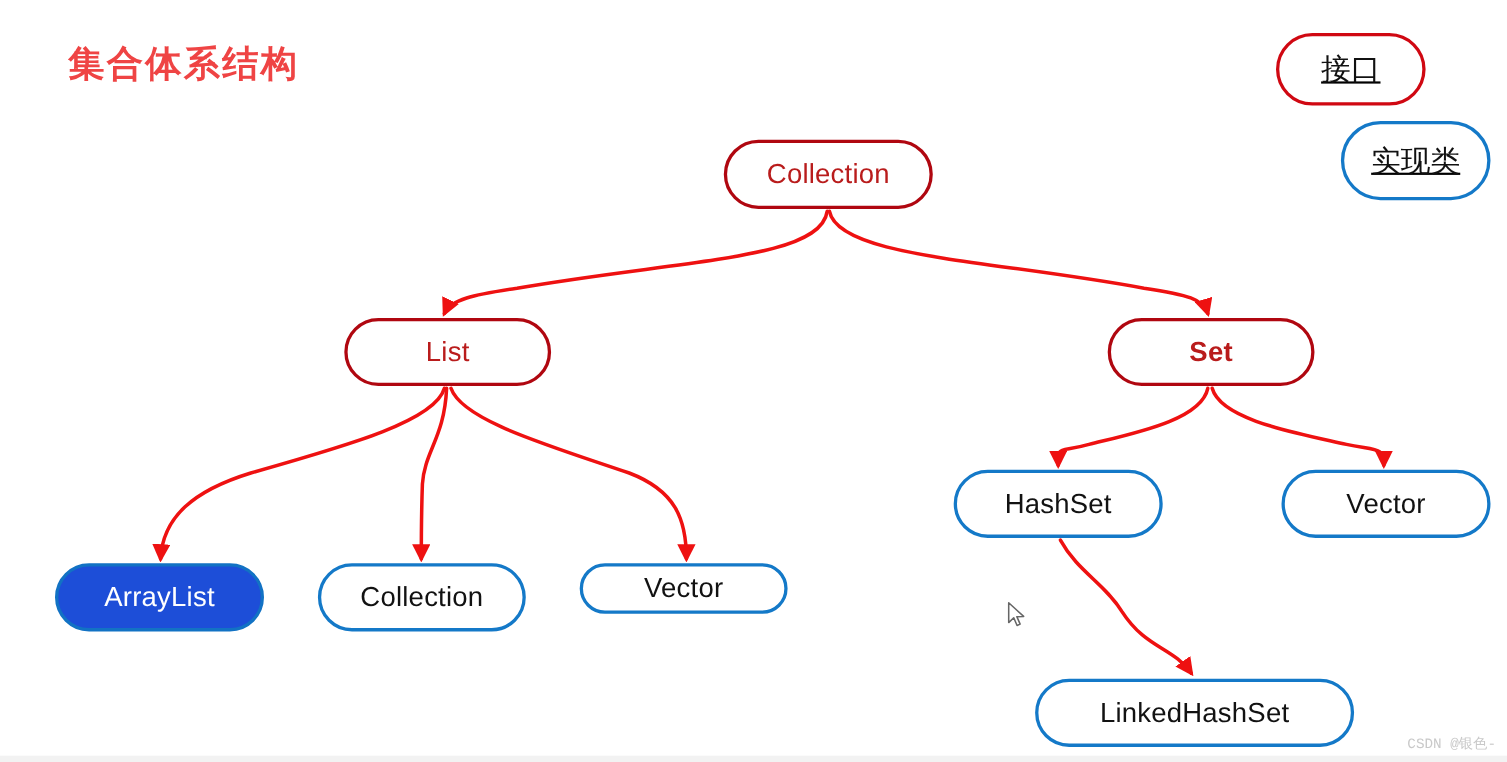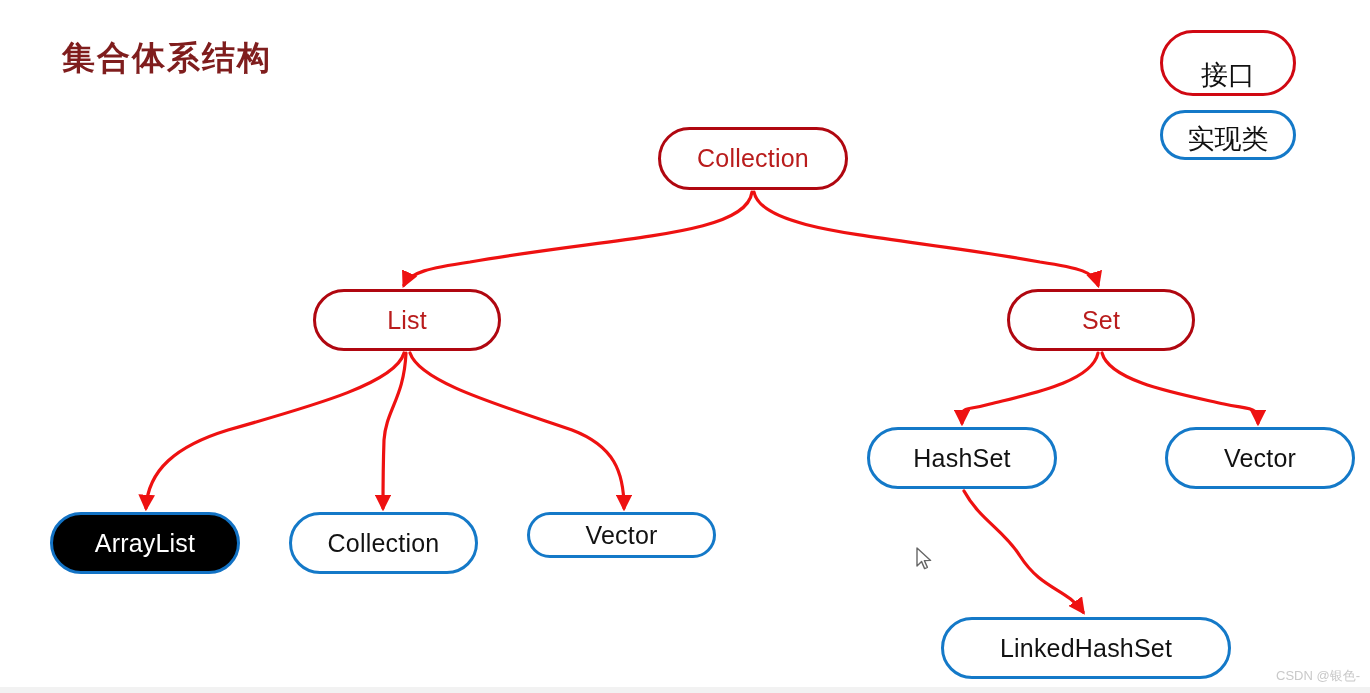--- a/index.html
+++ b/index.html
@@ -42,63 +42,64 @@
     border: 3px solid #b00710;
     color: #b91c1c;
   }
   .node.impl {
     border: 3px solid #1479c8;
     color: #121212;
     text-align: right;
   }
   .node.impl-filled {
     border: 3px solid #1272c4;
-    background: #000000;
+    background: #1d4ed8;
     color: #ffffff;
     text-align: right;
   }
   .node-label {
     font-size: 25px;
     line-height: 1;
   }
   .legend-node {
     position: absolute;
     box-sizing: border-box;
     display: flex;
-    align-items: flex-end;
+    align-items: center;
     justify-content: center;
     border-radius: 999px;
     background: #ffffff;
     z-index: 3;
+    text-decoration: underline;
   }
   .legend-node.iface { border: 3px solid #d00812; }
   .legend-node.impl  { border: 3px solid #1479c8; }
   .legend-label {
     font-size: 27px;
     color: #111111;
     font-family: "DejaVu Sans", "Liberation Sans", sans-serif;
   }
   #page-title {
     position: absolute;
     left: 62px;
     top: 36px;
     font-size: 33px;
     font-weight: bold;
-    color: #7f1d1d;
+    color: #ef4444;
     font-family: Liberation Serif, serif;
     letter-spacing: 2px;
     z-index: 3;
   }
   #watermark {
     position: absolute;
     right: 10px;
     bottom: 8px;
     font-size: 13px;
     color: #c9c9c9;
-    font-family: Liberation Sans, sans-serif;
+    font-family: Liberation Mono, monospace;
     z-index: 4;
   }
   #cursor {
     position: absolute;
     z-index: 6;
     pointer-events: none;
   }
   #bottom-band {
     position: absolute;
     left: 0;
@@ -136,21 +137,21 @@
       </g>
   </svg>
 
   <div id="nodes-layer">
       <div class="node iface" style="left: 658px; top: 127px; width: 190px; height: 63px;">
         <span class="node-label">Collection</span>
       </div>
       <div class="node iface" style="left: 313px; top: 289px; width: 188px; height: 62px; text-align: center;">
         <span class="node-label">List</span>
       </div>
-      <div class="node iface" style="left: 1007px; top: 289px; width: 188px; height: 62px;">
+      <div class="node iface" style="left: 1007px; top: 289px; width: 188px; height: 62px; font-weight: bold;">
         <span class="node-label">Set</span>
       </div>
       <div class="node impl-filled" style="left: 50px; top: 512px; width: 190px; height: 62px;">
         <span class="node-label">ArrayList</span>
       </div>
       <div class="node impl" style="left: 289px; top: 512px; width: 189px; height: 62px;">
         <span class="node-label">Collection</span>
       </div>
       <div class="node impl" style="left: 527px; top: 512px; width: 189px; height: 46px;">
         <span class="node-label">Vector</span>
@@ -162,21 +163,21 @@
         <span class="node-label">Vector</span>
       </div>
       <div class="node impl" style="left: 941px; top: 617px; width: 290px; height: 62px;">
         <span class="node-label">LinkedHashSet</span>
       </div>
     </div>
   <div id="legend-layer">
       <div class="legend-node iface" style="left: 1160px; top: 30px; width: 136px; height: 66px;">
         <span class="legend-label">接口</span>
       </div>
-      <div class="legend-node impl" style="left: 1160px; top: 110px; width: 136px; height: 50px;">
+      <div class="legend-node impl" style="left: 1219px; top: 110px; width: 136px; height: 72px;">
         <span class="legend-label">实现类</span>
       </div>
     </div>
 
   <svg id="cursor" width="20" height="26" viewBox="0 0 20 26" style="left: 915px; top: 547px;">
     <path d="M2,1 L2,19 L6.6,14.6 L9.6,21.6 L12.4,20.4 L9.4,13.6 L15.6,13.4 Z" fill="#ffffff" stroke="#666666" stroke-width="1.4" stroke-linejoin="round"></path>
   </svg>
 
   <div id="watermark">CSDN @银色-</div>
 </div>

